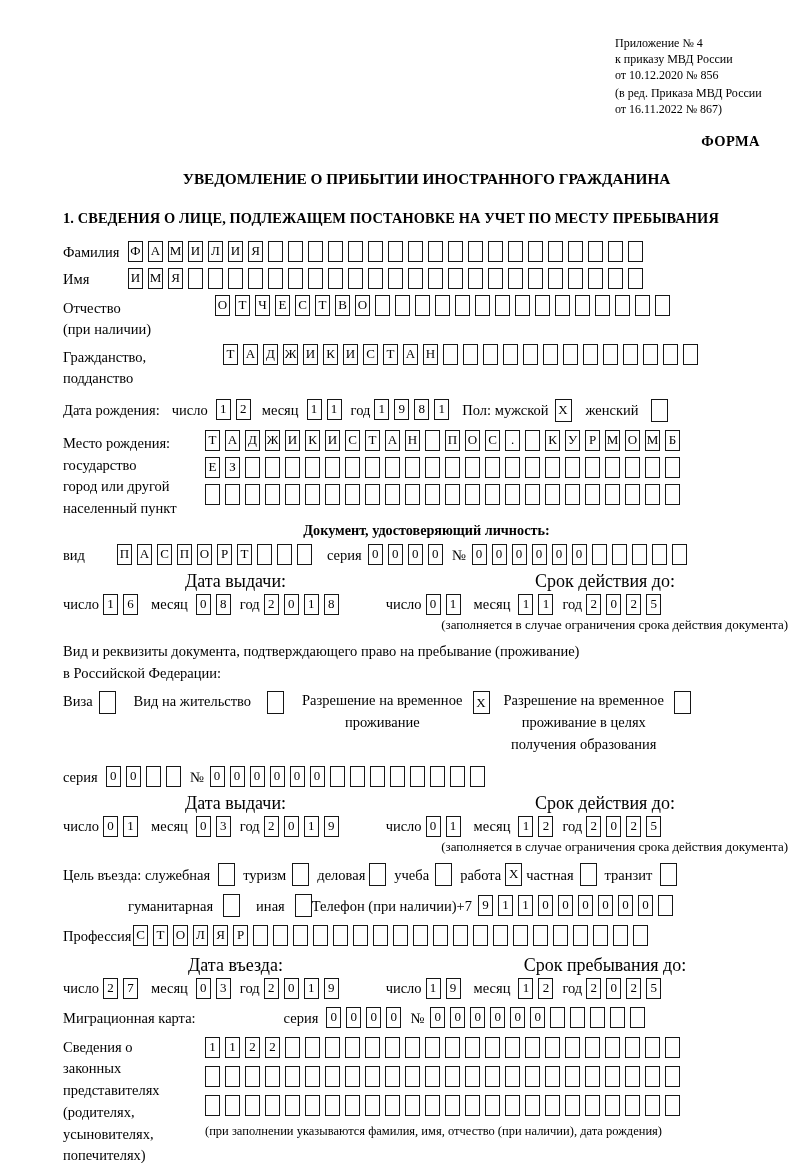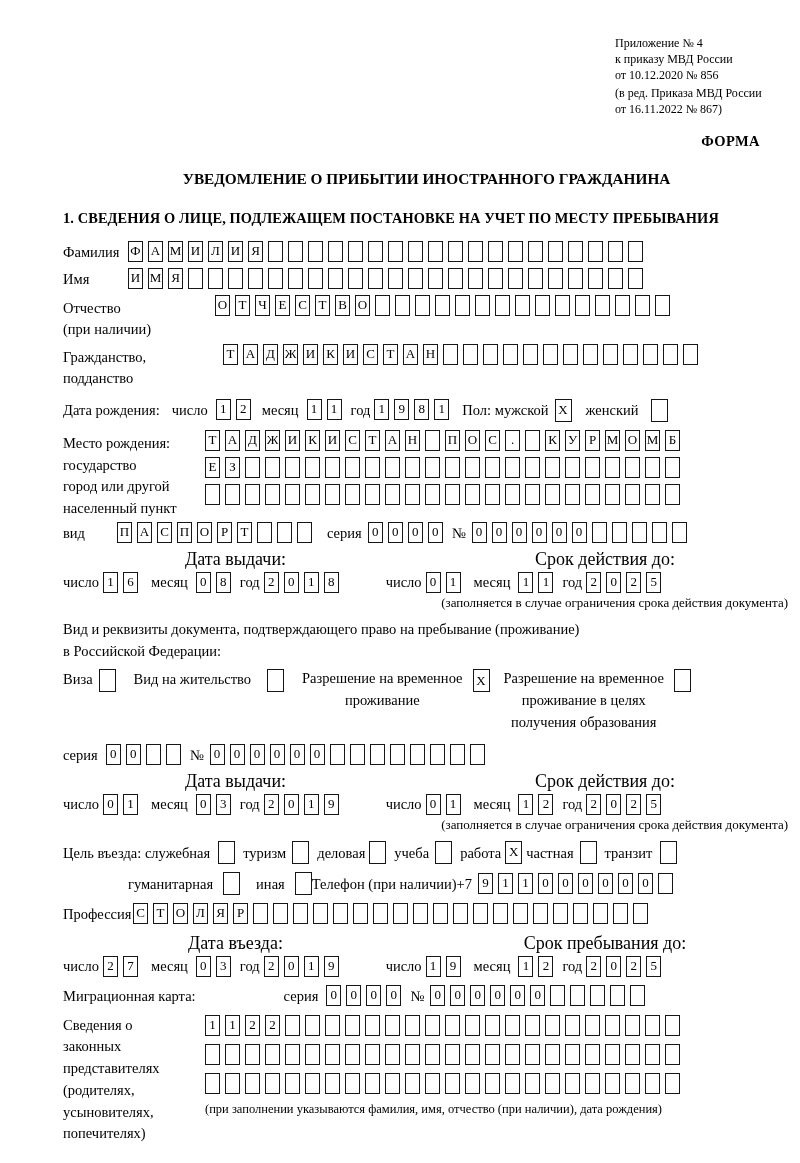--- a/index.html
+++ b/index.html
@@ -330,20 +330,21 @@
           <span class="cell"></span>
           <span class="cell"></span>
           <span class="cell"></span>
           <span class="cell"></span>
           <span class="cell"></span>
           <span class="cell"></span>
         </span>
     </span>
   </div>
 
+  <div class="center-bold">Документ, удостоверяющий личность:</div>
 
   <div class="row" style="align-items:center;">
     <span class="lbl w-vid">вид</span>
     <span class="cells">
         <span class="cell">П</span>
         <span class="cell">А</span>
         <span class="cell">С</span>
         <span class="cell">П</span>
         <span class="cell">О</span>
         <span class="cell">Р</span>

